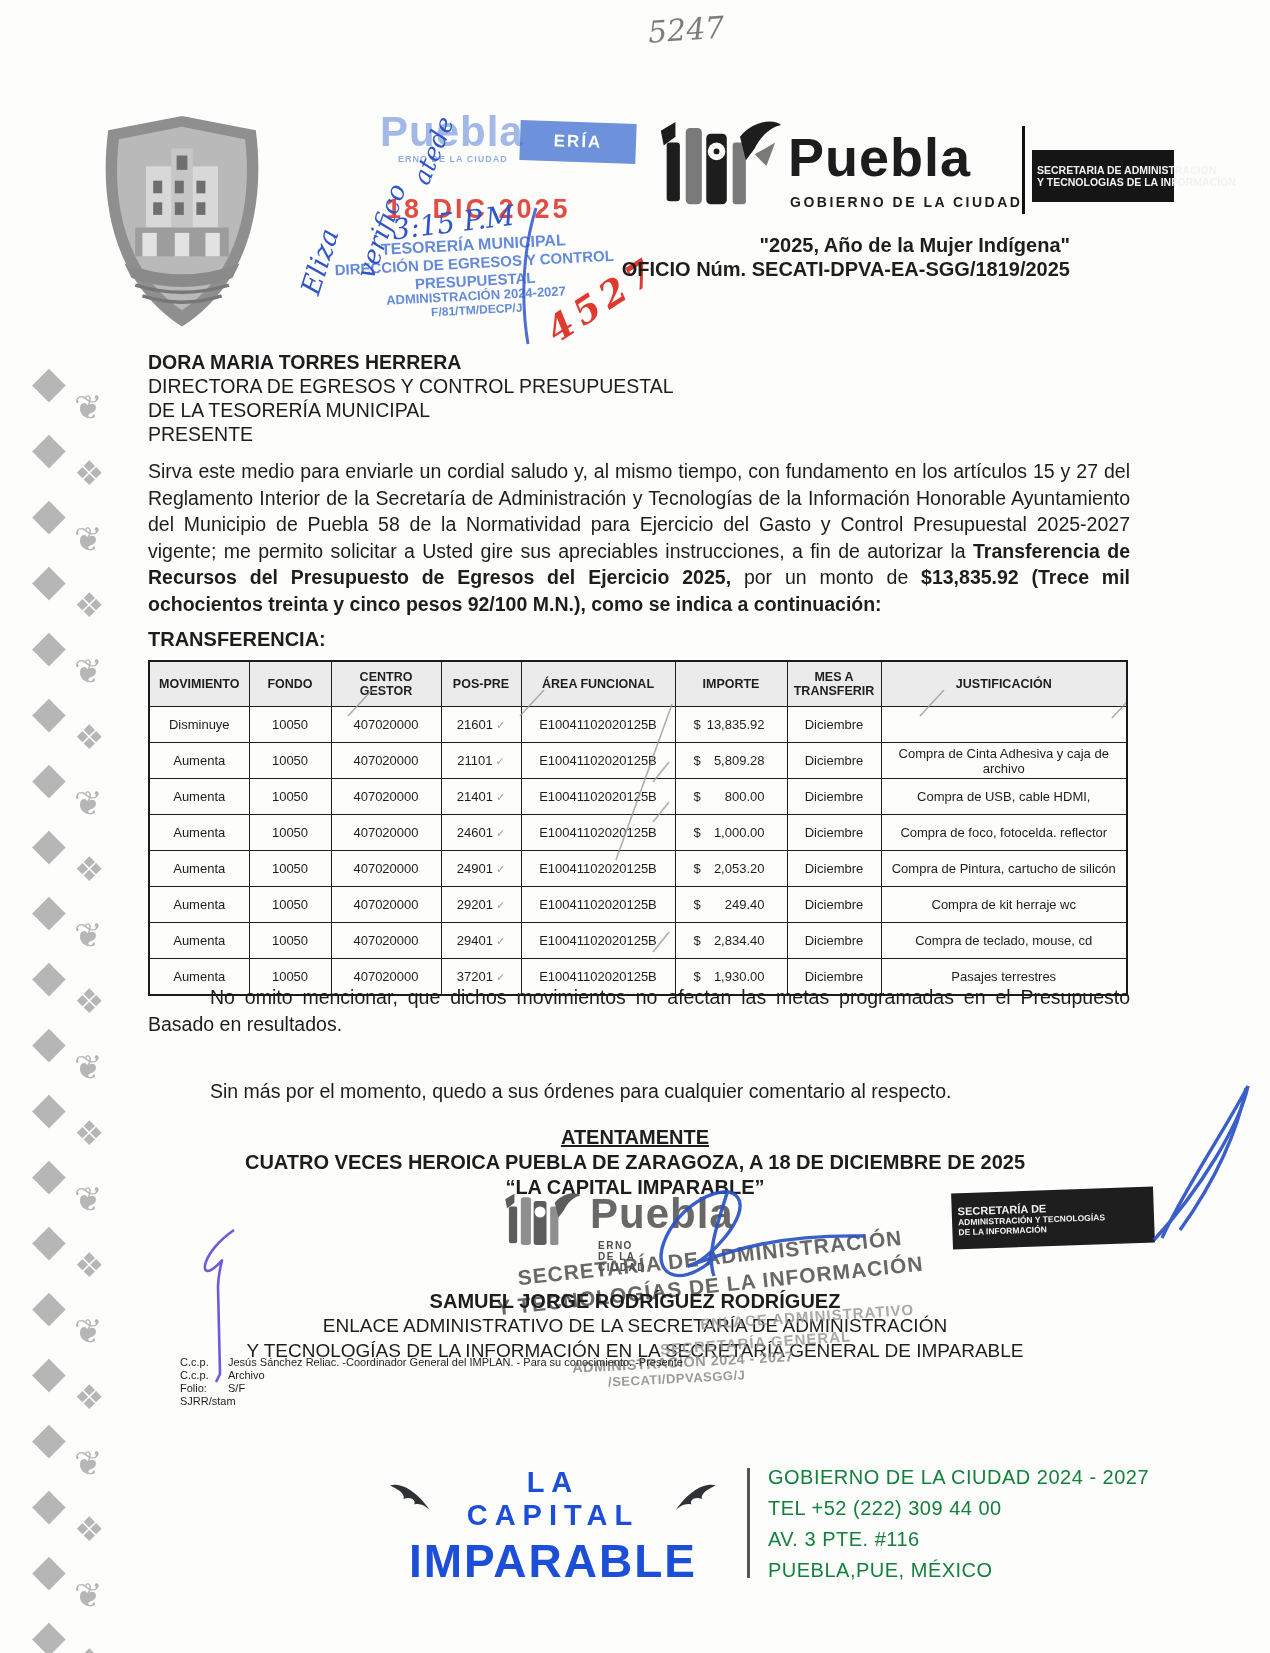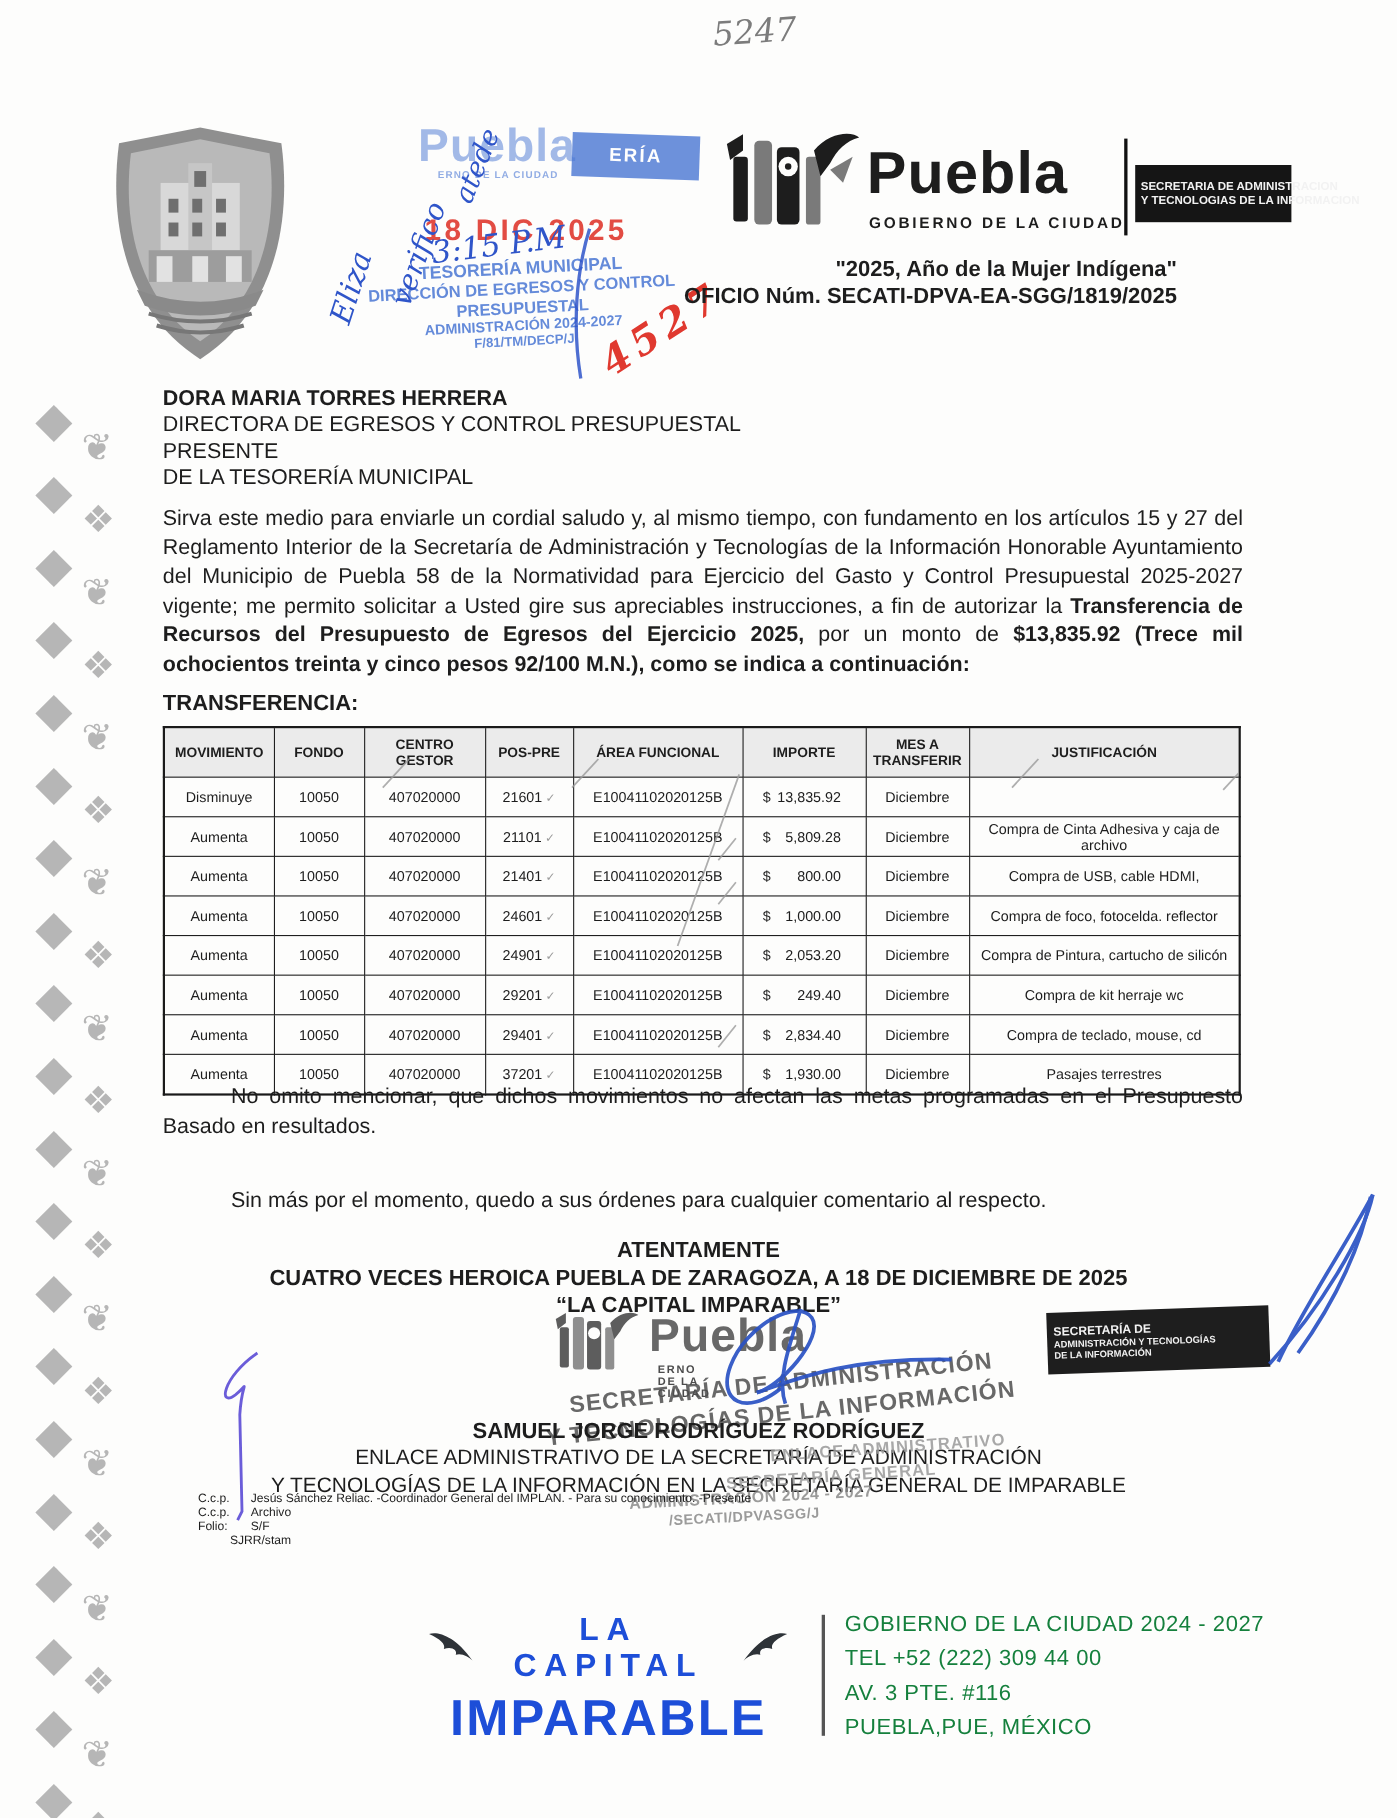--- a/index.html
+++ b/index.html
@@ -155,22 +155,22 @@
     <div>SECRETARIA DE ADMINISTRACION</div>
     <div>Y TECNOLOGIAS DE LA INFORMACION</div>
   </div>
 
   <div class="abs b" style="left:560px;top:234px;width:510px;text-align:right;font-size:20px;">"2025, Año de la Mujer Indígena"</div>
   <div class="abs b" style="left:560px;top:258px;width:510px;text-align:right;font-size:20px;">OFICIO Núm. SECATI-DPVA-EA-SGG/1819/2025</div>
 
   <div class="abs addr" style="left:148px;top:350px;">
     <div class="b">DORA MARIA TORRES HERRERA</div>
     <div>DIRECTORA DE EGRESOS Y CONTROL PRESUPUESTAL</div>
+    <div>DE LA TESORERÍA MUNICIPAL</div>
     <div>PRESENTE</div>
-    <div>DE LA TESORERÍA MUNICIPAL</div>
   </div>
 
   <div class="abs bodyp" style="left:148px;top:458px;width:982px;">
     <span>Sirva este medio para enviarle un cordial saludo y, al mismo tiempo, con fundamento en los artículos 15 y 27 del Reglamento Interior de la Secretaría de Administración y Tecnologías de la Información Honorable Ayuntamiento del Municipio de Puebla 58 de la Normatividad para Ejercicio del Gasto y Control Presupuestal 2025-2027 vigente; me permito solicitar a Usted gire sus apreciables instrucciones, a fin de autorizar la </span><span class="b">Transferencia de Recursos del Presupuesto de Egresos del Ejercicio 2025,</span><span> por un monto de </span><span class="b">$13,835.92 (Trece mil ochocientos treinta y cinco pesos 92/100 M.N.)</span><span class="b">, como se indica a continuación:</span>
   </div>
 
   <div class="abs b" style="left:148px;top:628px;font-size:20px;">TRANSFERENCIA:</div>
 
   <div class="abs" style="left:148px;top:660px;">
     <table class="tr-table" style="border:2px solid #1a1a1a;">
@@ -330,21 +330,21 @@
         <line x1="505" y1="122" x2="521" y2="102"></line>
         <line x1="505" y1="162" x2="521" y2="142"></line>
         <line x1="505" y1="292" x2="521" y2="272"></line>
       </g>
     </svg>
   </div>
 
   <div class="abs bodyp" style="left:148px;top:984px;width:982px;text-indent:62px;">No omito mencionar, que dichos movimientos no afectan las metas programadas en el Presupuesto Basado en resultados.</div>
   <div class="abs bodyp" style="left:148px;top:1078px;width:982px;text-indent:62px;">Sin más por el momento, quedo a sus órdenes para cualquier comentario al respecto.</div>
 
-  <div class="abs centerline b" style="top:1126px;font-size:20px;">ATENTAMENTE</div>
+  <div class="abs centerline b" style="top:1126px;font-size:20px;text-decoration:underline;">ATENTAMENTE</div>
   <div class="abs centerline b" style="top:1151px;font-size:20px;">CUATRO VECES HEROICA PUEBLA DE ZARAGOZA, A 18 DE DICIEMBRE DE 2025</div>
   <div class="abs centerline b" style="top:1176px;font-size:20px;">“LA CAPITAL IMPARABLE”</div>
 
   <div class="abs" style="left:498px;top:1190px;">
     <svg width="86" height="66" viewBox="0 0 90 72" style="color:#5d5d5d;">
       <path d="M6,10 L16,4 L16,14 L8,20 Z" fill="currentColor"></path>
       <rect x="10" y="18" width="9" height="40" rx="2" fill="currentColor"></rect>
       <rect x="23" y="8" width="11" height="52" rx="3" fill="#8f8f8f"></rect>
       <rect x="37" y="12" width="14" height="48" rx="3" fill="currentColor"></rect>
       <circle cx="44" cy="24" r="6" fill="#fdfdfc"></circle>
@@ -398,21 +398,21 @@
       </div>
     <div class="ccp-line">
         <span class="lab">C.c.p.</span>
         <span>Archivo</span>
       </div>
     <div class="ccp-line">
         <span class="lab">Folio:</span>
         <span>S/F</span>
       </div>
     <div class="ccp-line">
-        <span class="lab" style="width:auto;margin-left:29px;">SJRR/stam</span>
+        <span class="lab" style="width:auto;">SJRR/stam</span>
       </div>
   </div>
 
   <div class="abs" style="left:388px;top:1466px;width:330px;text-align:center;color:#1d4ed8;">
     <div style="display:flex;align-items:center;justify-content:center;gap:8px;">
       <svg width="46" height="36" viewBox="0 0 48 40">
         <path d="M46,32 C28,6 10,2 2,5 C13,10 19,15 17,20 C25,17 31,21 29,26 C35,24 42,28 46,32 Z" fill="#2e3338"></path>
       </svg>
       <span class="b" style="font-size:29px;letter-spacing:7px;">LA CAPITAL</span>
       <svg width="46" height="36" viewBox="0 0 48 40" style="transform:scaleX(-1);">

